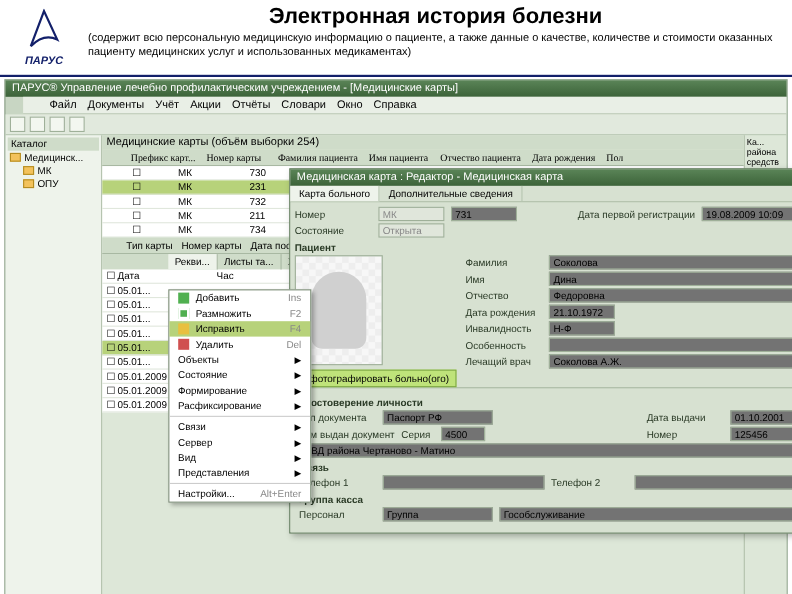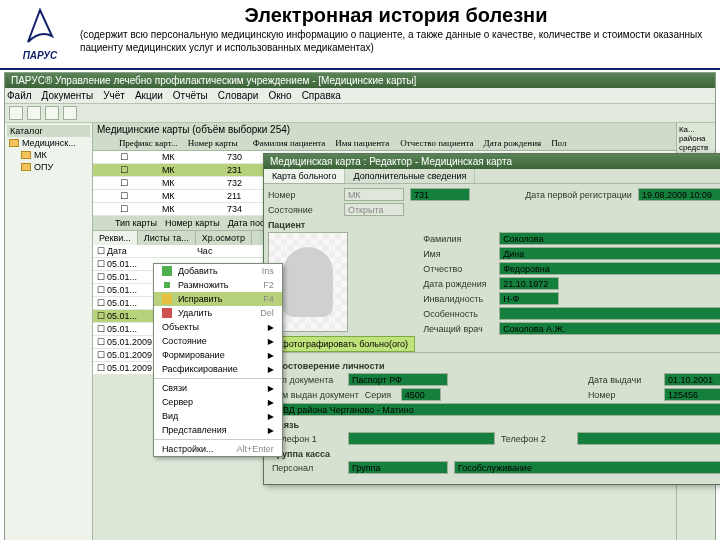--- a/index.html
+++ b/index.html
@@ -6,21 +6,21 @@
   body { font-family: Tahoma, Arial, sans-serif; font-size: 9px; background: #fff; width: 720px; height: 540px; overflow: hidden; }
   .header { display: flex; align-items: flex-start; padding: 4px 8px; background: #fff; border-bottom: 2px solid #13206a; }
   .logo { width: 64px; height: 60px; margin-right: 8px; background: #fff; display: flex; flex-direction: column; align-items: center; justify-content: center; }
   .logo-svg { width: 40px; height: 40px; }
   .logo-text { font-size: 10px; font-style: italic; font-weight: bold; color: #13206a; margin-top: 2px; }
   .header-text { flex: 1; }
   .header-title { font-size: 20px; font-weight: bold; text-align: center; color: #000; margin-bottom: 2px; }
   .header-sub { font-size: 10px; text-align: left; color: #000; line-height: 1.25; }
   .app-window { border: 1px solid #8ba089; background: #c8d6c3; margin: 2px 4px; }
   .app-title { background: linear-gradient(#5a8457,#3c6339); color: #fff; padding: 2px 6px; font-size: 10px; display: flex; align-items: center; }
-  .menu-bar { background: #e9efe6; display: flex; gap: 10px; padding: 2px 2px; font-size: 10px; border-bottom: 1px solid #b6c5b0; }
+  .menu-bar { background: #e9efe6; display: flex; gap: 10px; padding: 2px 24px; font-size: 10px; border-bottom: 1px solid #b6c5b0; margin-left: 16px; }
   .toolbar { background: #e1e9dd; display: flex; gap: 4px; padding: 2px 4px; border-bottom: 1px solid #b6c5b0; }
   .toolbar .tb { width: 14px; height: 14px; border: 1px solid #9fb099; background: #f3f7f0; }
   .layout { display: flex; height: 504px; }
   .sidebar { width: 90px; background: #eef3eb; border-right: 1px solid #a8b8a2; padding: 2px; font-size: 9px; }
   .sidebar .tree-item { display: flex; align-items: center; gap: 3px; padding: 1px 2px; }
   .folder-icon { width: 10px; height: 8px; background: #f3c25c; border: 1px solid #b58c20; display: inline-block; }
   .main { flex: 1; background: #dde7d8; position: relative; }
   .grid-head { background: #cfdcc9; display: flex; padding: 2px 4px; gap: 10px; font-size: 9px; border-bottom: 1px solid #a8b8a2; }
   .grid-head span { min-width: 55px; font-family: Liberation Serif, serif; }
   .grid-rows { background: #fff; font-size: 9px; }
@@ -29,42 +29,42 @@
   .grid-row.sel { background: #b7d27a; }
   .grid-row .ck { width: 10px; text-align: center; }
   .dialog { position: absolute; top: 30px; left: 170px; width: 470px; background: #c8d6c3; border: 1px solid #5a7455; box-shadow: 2px 2px 6px rgba(0,0,0,.3); }
   .dialog-title { background: linear-gradient(#5a8457,#3c6339); color: #fff; padding: 2px 6px; font-size: 10px; }
   .dialog-tabs { display: flex; background: #d7e1d1; font-size: 9px; border-bottom: 1px solid #a8b8a2; }
   .dialog-tabs .dt { padding: 2px 8px; border-right: 1px solid #b6c5b0; }
   .dialog-tabs .dt.active { background: #eef3eb; }
   .dialog-body { padding: 4px; background: #d7e1d1; }
   .form-row { display: flex; align-items: center; gap: 6px; margin-bottom: 2px; font-size: 9px; }
   .form-row label { min-width: 70px; color: #2a3a26; }
-  .form-row .field { background: #15803d; border: 1px solid #9fb099; padding: 1px 3px; min-width: 60px; height: 13px; font-size: 9px; }
+  .form-row .field { background: #737373; border: 1px solid #9fb099; padding: 1px 3px; min-width: 60px; height: 13px; font-size: 9px; }
   .form-row .field.dis { background: #e0e6db; color: #888; }
   .section-lbl { font-weight: bold; color: #2a3a26; margin: 4px 0 2px; font-size: 9px;}
   .patient-block { display: flex; gap: 8px; }
   .photo { width: 80px; height: 100px; background: repeating-conic-gradient(#eee 0 25%, #f7f7f7 0 50%) 0 0/12px 12px; border: 1px solid #9fb099; display:flex;align-items:center;justify-content:center;}
   .photo-sil { width:50px; height:70px; background:#d0d0d0; border-radius: 25px 25px 10px 10px;}
   .scan-btn { margin-top:4px; background:#bfe37a; border:1px solid #7fa845; padding:2px 6px; font-size:9px; }
   .patient-fields { flex:1; }
   .ctx-menu { position:absolute; top:140px; left:60px; width:130px; background:#fff; border:1px solid #7a8c75; box-shadow:2px 2px 4px rgba(0,0,0,.3); font-size:9px; z-index:50;}
   .ctx-menu .mi { padding:2px 8px; display:flex; align-items:center; gap:6px; }
   .ctx-menu .mi.sel { background:#b7d27a; }
   .ctx-menu .sep { border-top:1px solid #ccc; margin:2px 0; }
   .ctx-menu .tri { margin-left:auto; font-size:8px; }
   .icon-sm { width:10px; height:10px; display:inline-block; }
   .ic-add { background:#50b050; }
   .ic-add-mul { background:#50b050; border:2px double #fff; }
   .ic-edit { background:#e8c040; }
   .ic-del { background:#d05050; }
   .lower { display:flex; background:#dde7d8; }
   .lower-left { width:220px; border-right:1px solid #a8b8a2; }
   .lower-left .hist-hdr { background:#cfdcc9; padding:2px 4px; font-size:9px; border-bottom:1px solid #a8b8a2;}
-  .tabs-lower { display:flex; background:#cfdcc9; font-size:9px; }
+  .tabs-lower { display:flex; background:#cfdcc9; font-size:9px;justify-content:flex-end; }
   .tabs-lower span { padding:2px 6px; border-right:1px solid #a8b8a2;}
   .tabs-lower span.act { background:#eef3eb; }
   .datelist { background:#fff; font-size:9px; }
   .datelist .dl-row { padding:1px 4px; border-bottom:1px solid #e0e7dc; display:flex;}
   .datelist .dl-row.sel { background:#b7d27a;}
   .section-doc { padding: 4px; background: #d7e1d1; border-top:1px solid #a8b8a2;}
   .right-strip { width:40px; background:#dde7d8; border-left:1px solid #a8b8a2; font-size:8px; padding:2px;}
   .status { background:#3c6339; color:#fff; font-size:9px; padding:2px 6px; display:flex; gap:14px;}
 </style>
 </head>

